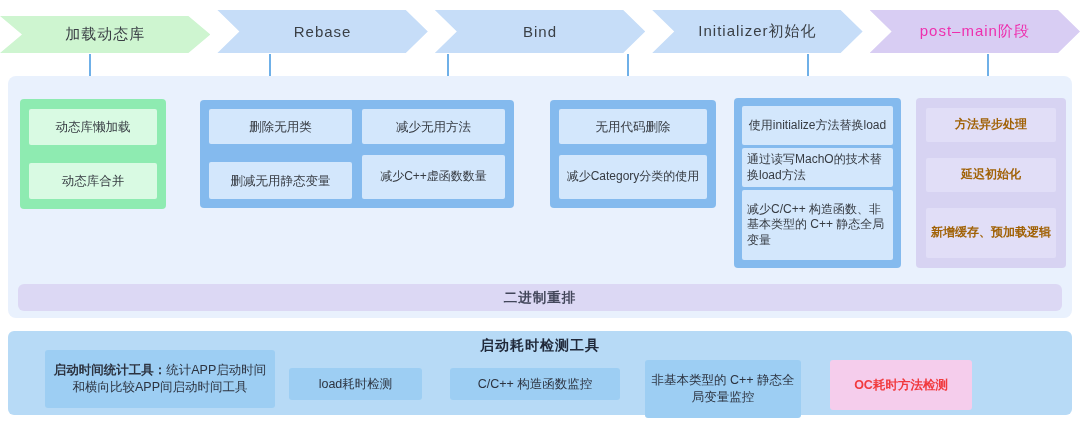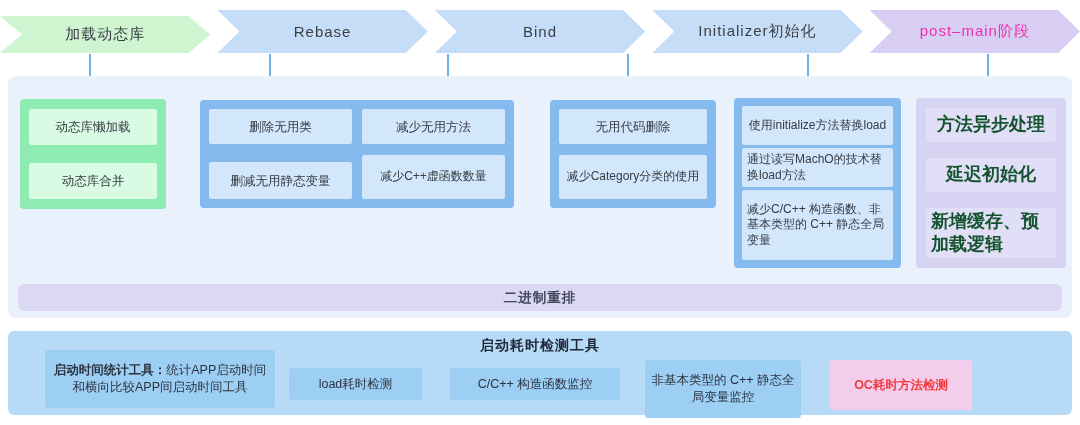--- a/index.html
+++ b/index.html
@@ -45,21 +45,21 @@
   .cont-objc .ibox{background:#d3e7fc;}
   .cont-objc .r1{height:35px;}
   .cont-objc .r2{height:44px;font-size:12px;}
 
   .cont-init{left:734px;top:98px;width:167px;height:170px;background:#84baee;padding:8px;justify-content:space-between;}
   .cont-init .ibox{background:#d3e7fc;font-size:12px;}
   .cont-init .b2l{height:39px;}
   .cont-init .b4l{height:70px;}
 
   .cont-post{left:916px;top:98px;width:150px;height:170px;background:#d7d3f2;padding:10px;justify-content:space-between;}
-  .cont-post .ibox{background:#e1def7;color:#14532d;font-weight:bold;font-size:18px;}
+  .cont-post .ibox{background:#e1def7;color:#a16207;font-weight:bold;font-size:12px;}
   .cont-post .b1l{height:34px;}
   .cont-post .b2l{height:50px;}
 
   .reorder-bar{position:absolute;left:18px;top:284px;width:1044px;height:27px;background:#dcd8f4;
     border-radius:6px;display:flex;align-items:center;justify-content:center;
     font-size:13.5px;font-weight:600;color:#42465a;letter-spacing:1px;}
 
   
   .bottom-panel{position:absolute;left:8px;top:331px;width:1064px;height:84px;background:#b7daf6;border-radius:6px;}
   .tools-title{position:absolute;left:0;top:6px;width:100%;text-align:center;

